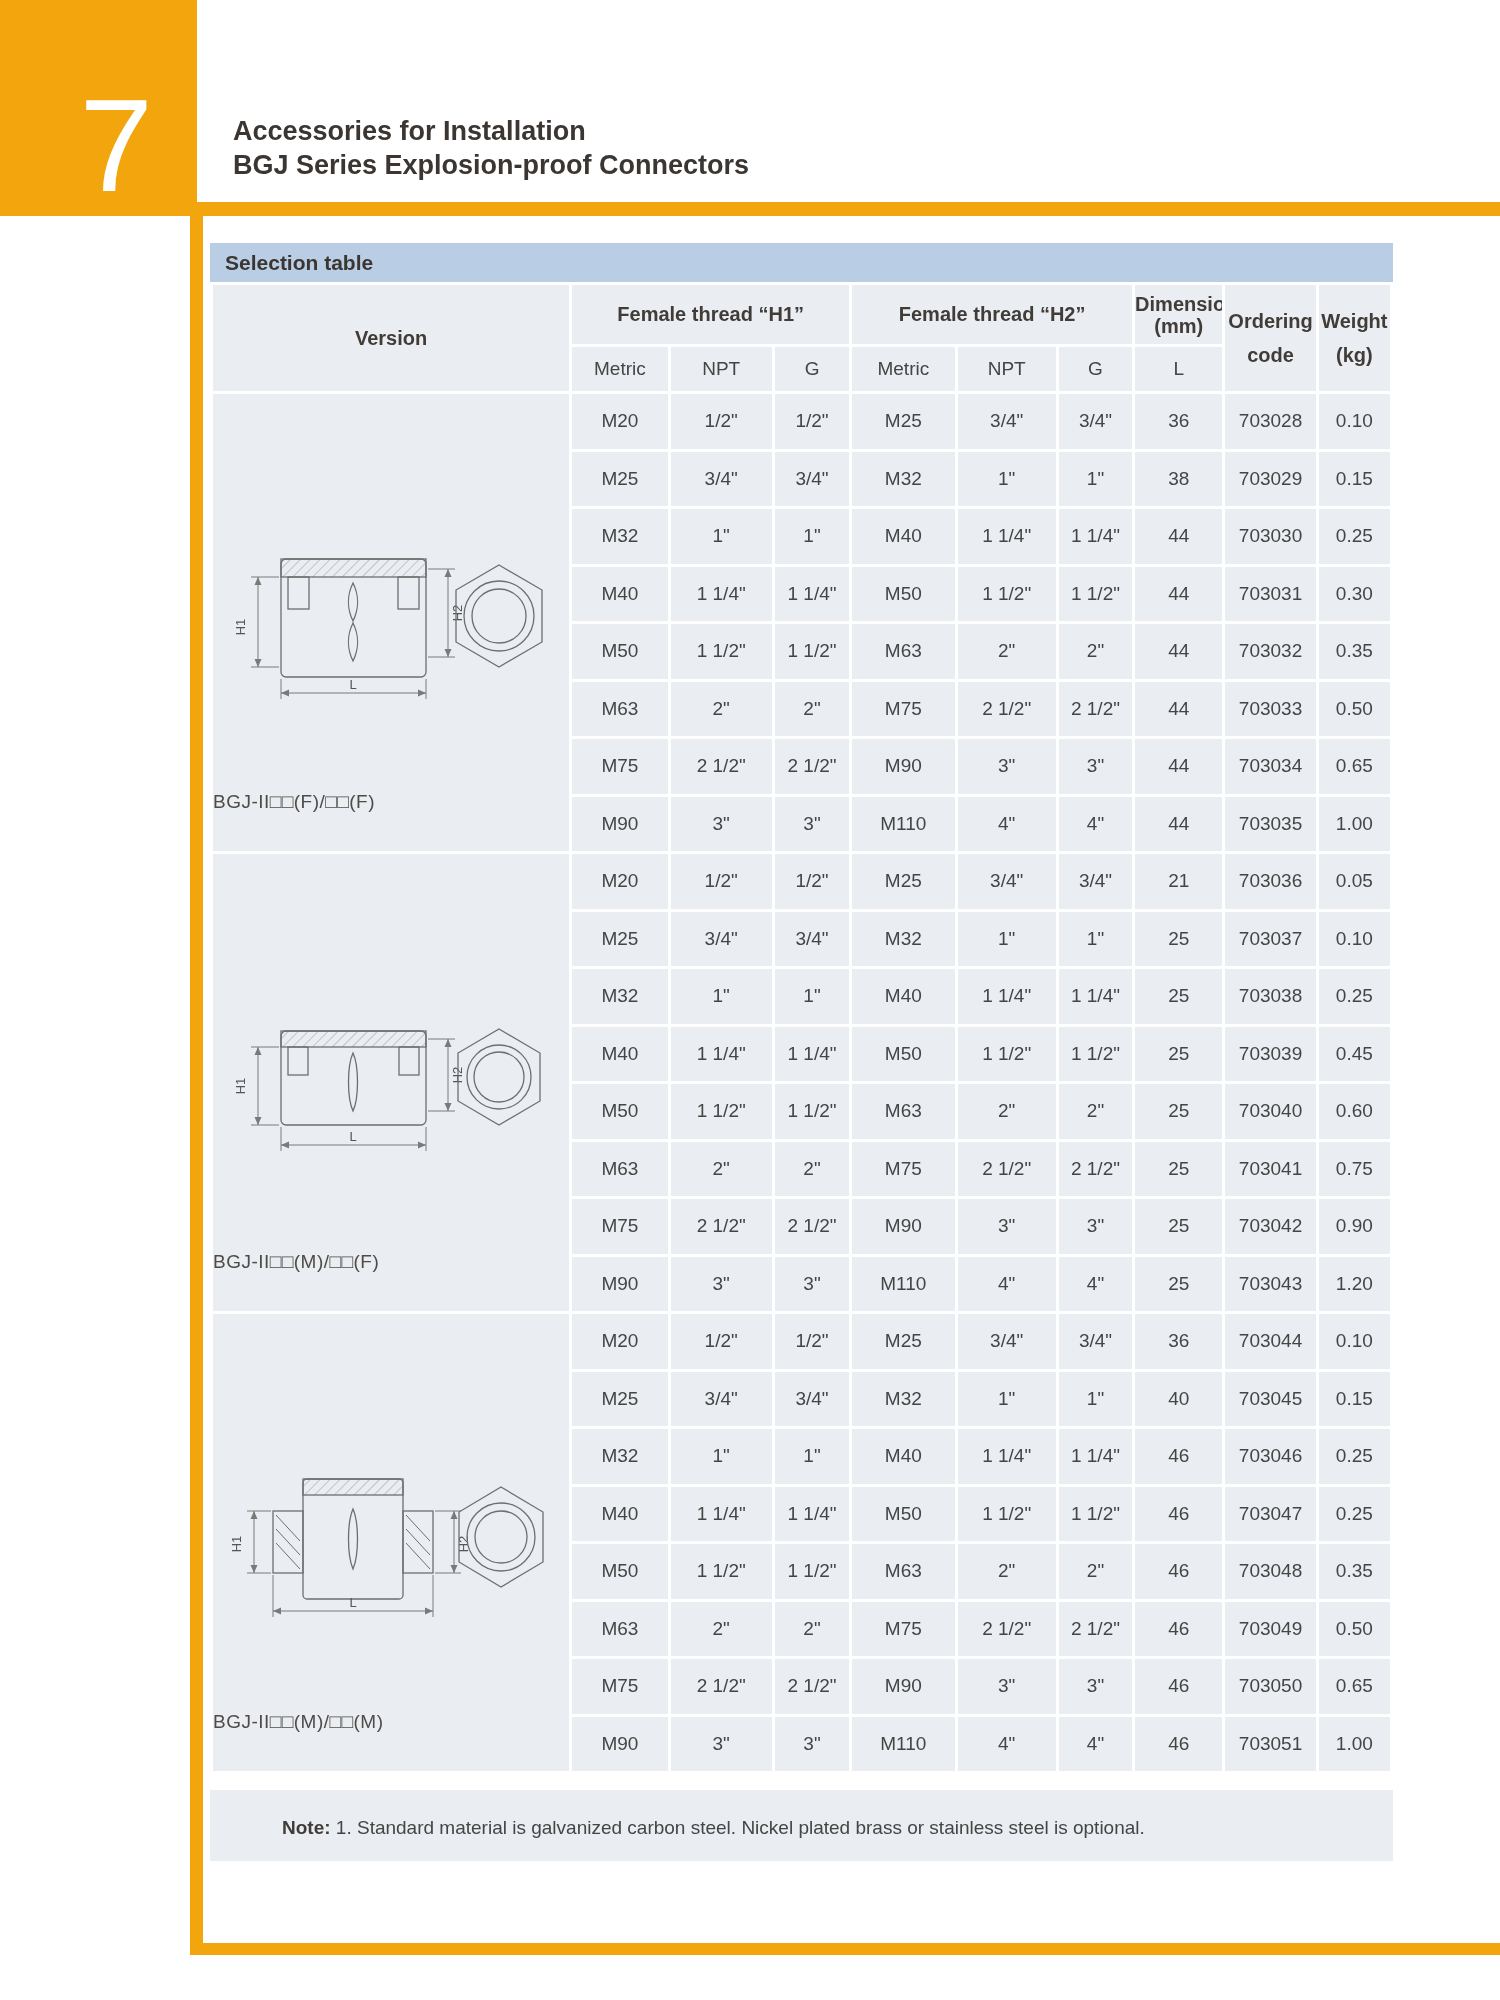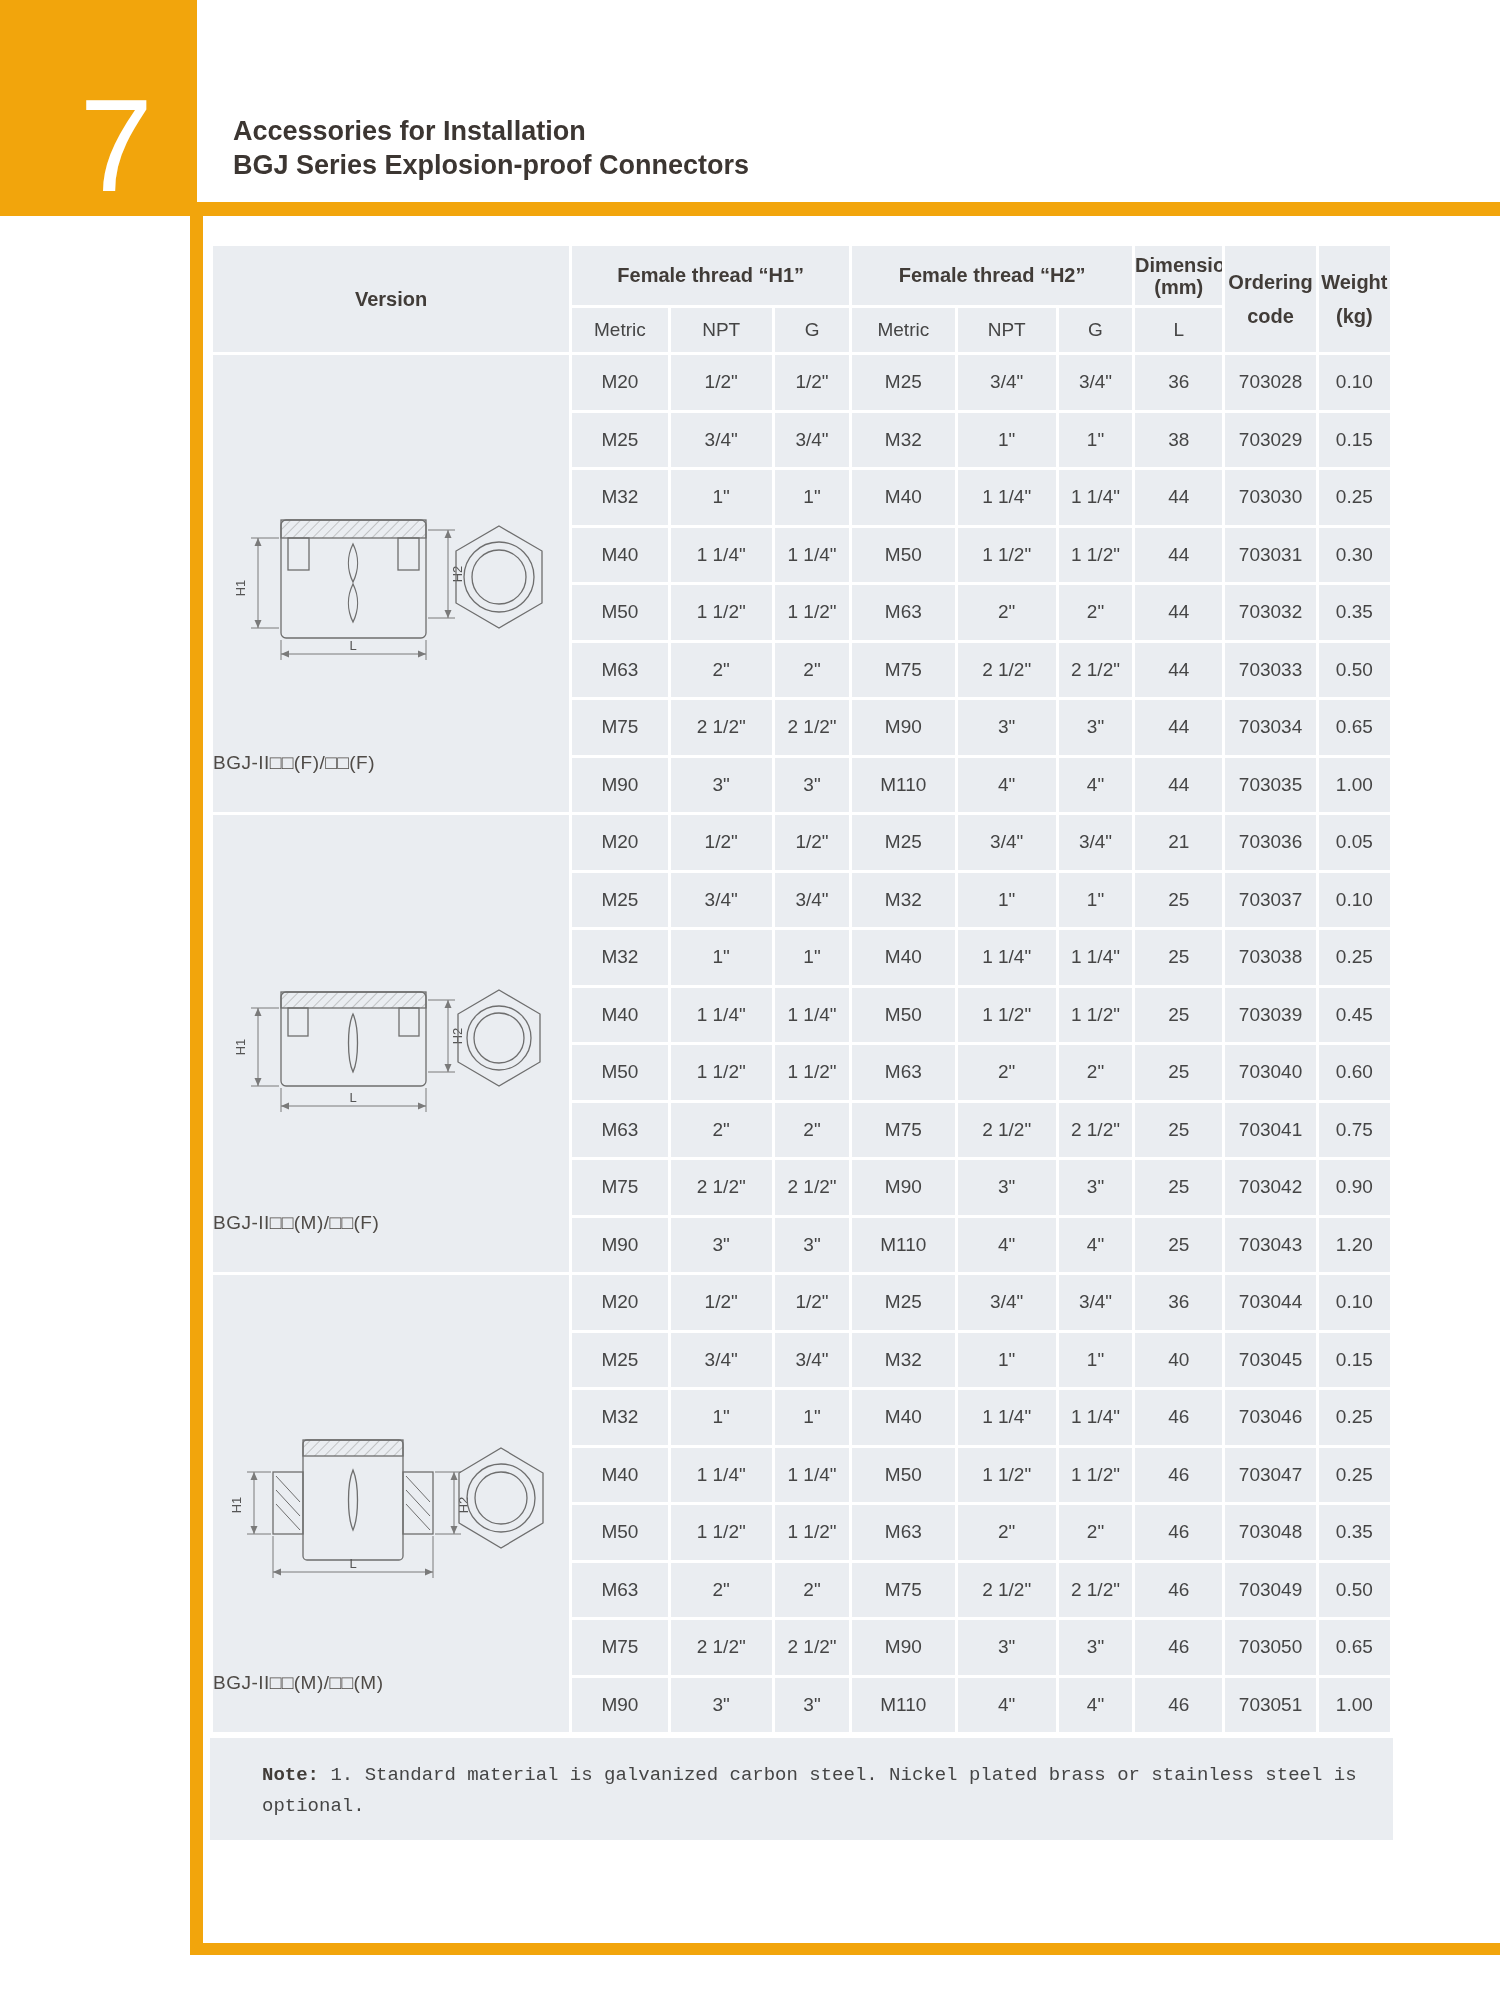--- a/index.html
+++ b/index.html
@@ -34,22 +34,22 @@
   thead tr.grow1 td{height:59px;}
   thead tr.subhead td{height:44px;font-weight:normal;font-size:19px;}
   td.dims{font-size:17px;line-height:22px;}
   td.twoline{line-height:34px;}
   tbody td.data-cell{height:54.5px;}
   td.version-cell{position:relative;}
   .version-label{position:absolute;left:0;bottom:38px;width:100%;text-align:left;
     font-size:19px;color:#4f4b47;letter-spacing:0.5px;}
   .drawing{display:block;margin:0 auto;}
 
-  .notes{background:var(--cell-bg);margin-top:3px;padding:22px 20px 18px 52px;
-    font-size:19px;color:var(--cell-ink);line-height:31px;font-family:Liberation Mono, monospace;}
+  .notes{background:var(--cell-bg);margin-top:16px;padding:22px 20px 18px 72px;
+    font-size:19px;color:var(--cell-ink);line-height:31px;}
   .note-label{font-weight:bold;color:#413c38;}
   .indent2{padding-left:77px;}
   .indent3{padding-left:59px;}
 </style>
 </head>
 <body>
 
 <div class="page">
 
   <div class="chapter-block">
@@ -58,20 +58,21 @@
   <div class="top-rule"></div>
   <div class="left-rule"></div>
   <div class="bottom-rule"></div>
 
   <div class="page-title">
     <div>Accessories for Installation</div>
     <div>BGJ Series Explosion-proof Connectors</div>
   </div>
 
   <div class="content">
+    <div class="selection-bar">Selection table</div>
 
     <table>
       <colgroup>
         <col style="width:355px">
           <col style="width:95px">
           <col style="width:101px">
           <col style="width:74px">
         <col style="width:102px">
           <col style="width:98px">
           <col style="width:73px">

